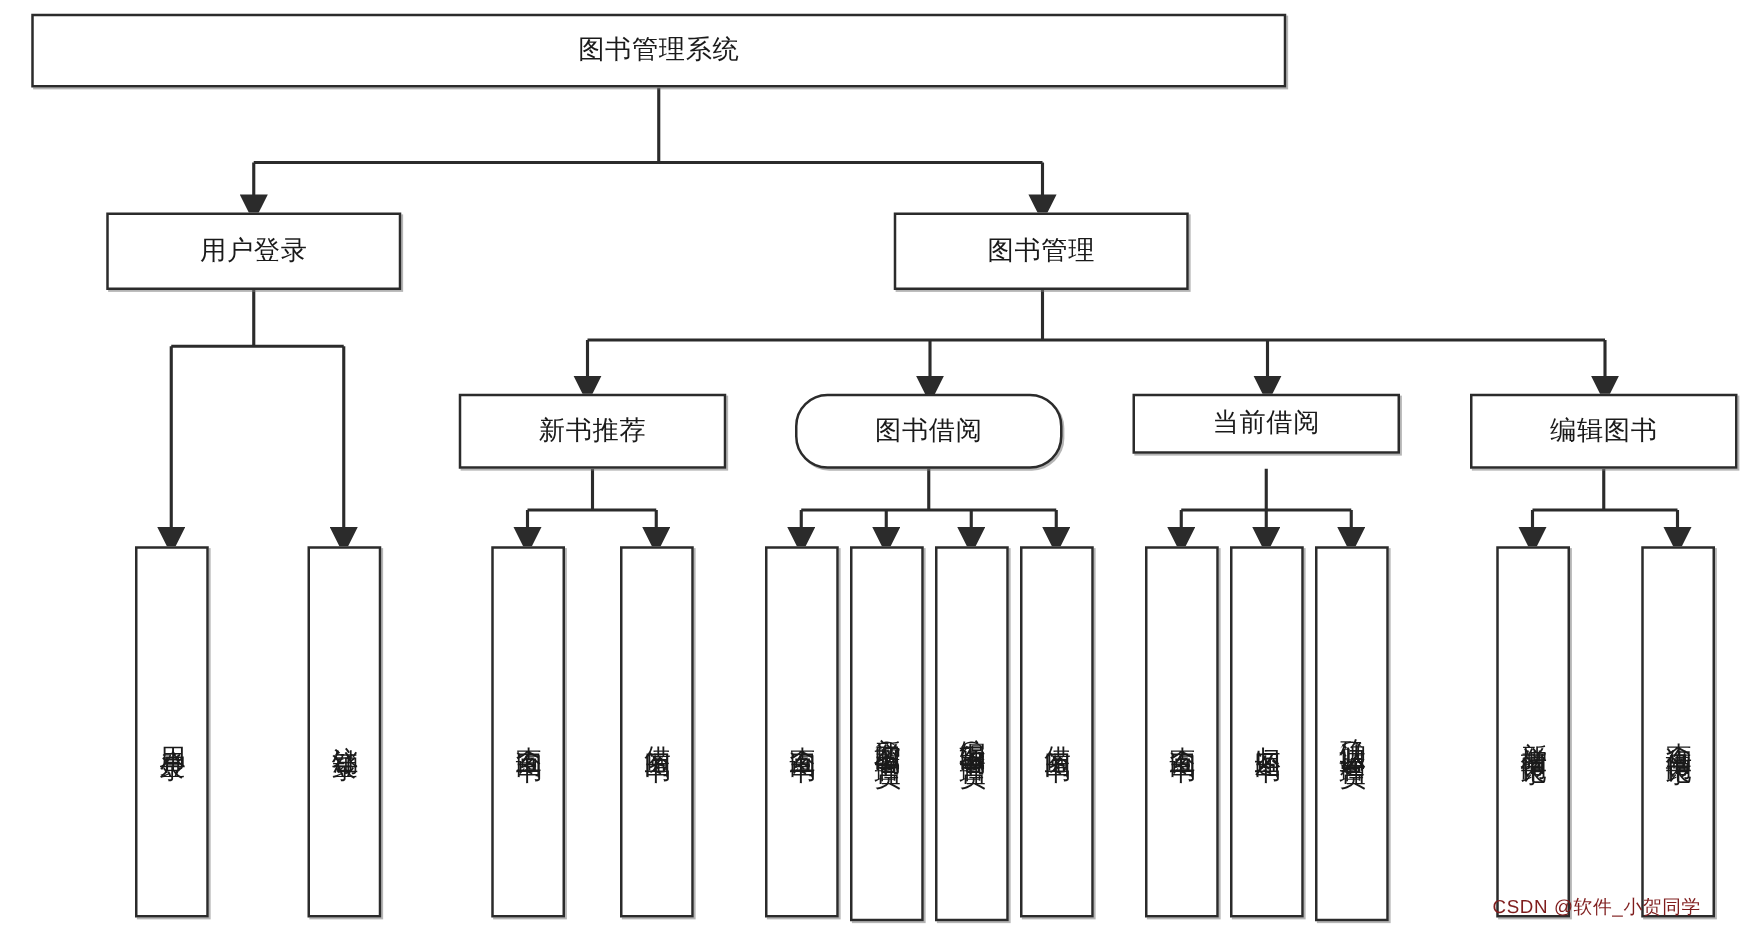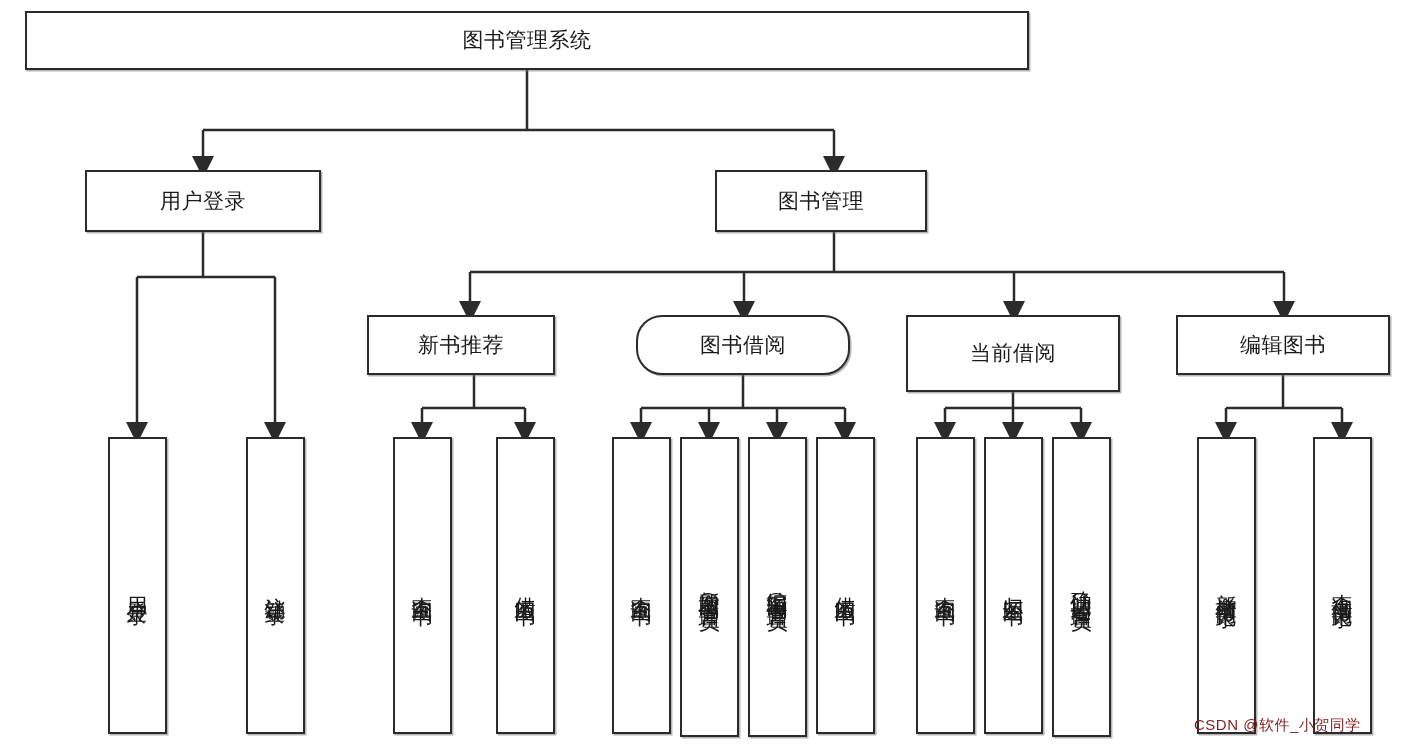--- a/index.html
+++ b/index.html
@@ -104,31 +104,31 @@
     </g>
   </svg>
 
   <div class="node" style="left:21px;top:11px;width:1004px;height:59px;">
     <span class="label">图书管理系统</span>
   </div>
 
   <div class="node" style="left:81px;top:170px;width:236px;height:62px;">
     <span class="label">用户登录</span>
   </div>
-  <div class="node" style="left:711px;top:170px;width:212px;height:62px;">
+  <div class="node" style="left:711px;top:170px;width:236px;height:62px;">
     <span class="label">图书管理</span>
   </div>
 
-  <div class="node" style="left:363px;top:315px;width:188px;height:60px;">
+  <div class="node" style="left:363px;top:315px;width:214px;height:60px;">
     <span class="label">新书推荐</span>
   </div>
   <div class="node" style="left:632px;top:315px;width:214px;height:60px;border-radius:26px;">
     <span class="label">图书借阅</span>
   </div>
-  <div class="node" style="left:902px;top:315px;width:214px;height:77px;">
+  <div class="node" style="left:902px;top:315px;width:214px;height:48px;">
     <span class="label">当前借阅</span>
   </div>
   <div class="node" style="left:1172px;top:315px;width:214px;height:60px;">
     <span class="label">编辑图书</span>
   </div>
 
   <div class="node vert" style="left:104px;top:437px;width:59px;height:297px;">
     <span class="label">用户登录</span>
   </div>
   <div class="node vert" style="left:242px;top:437px;width:59px;height:297px;">

